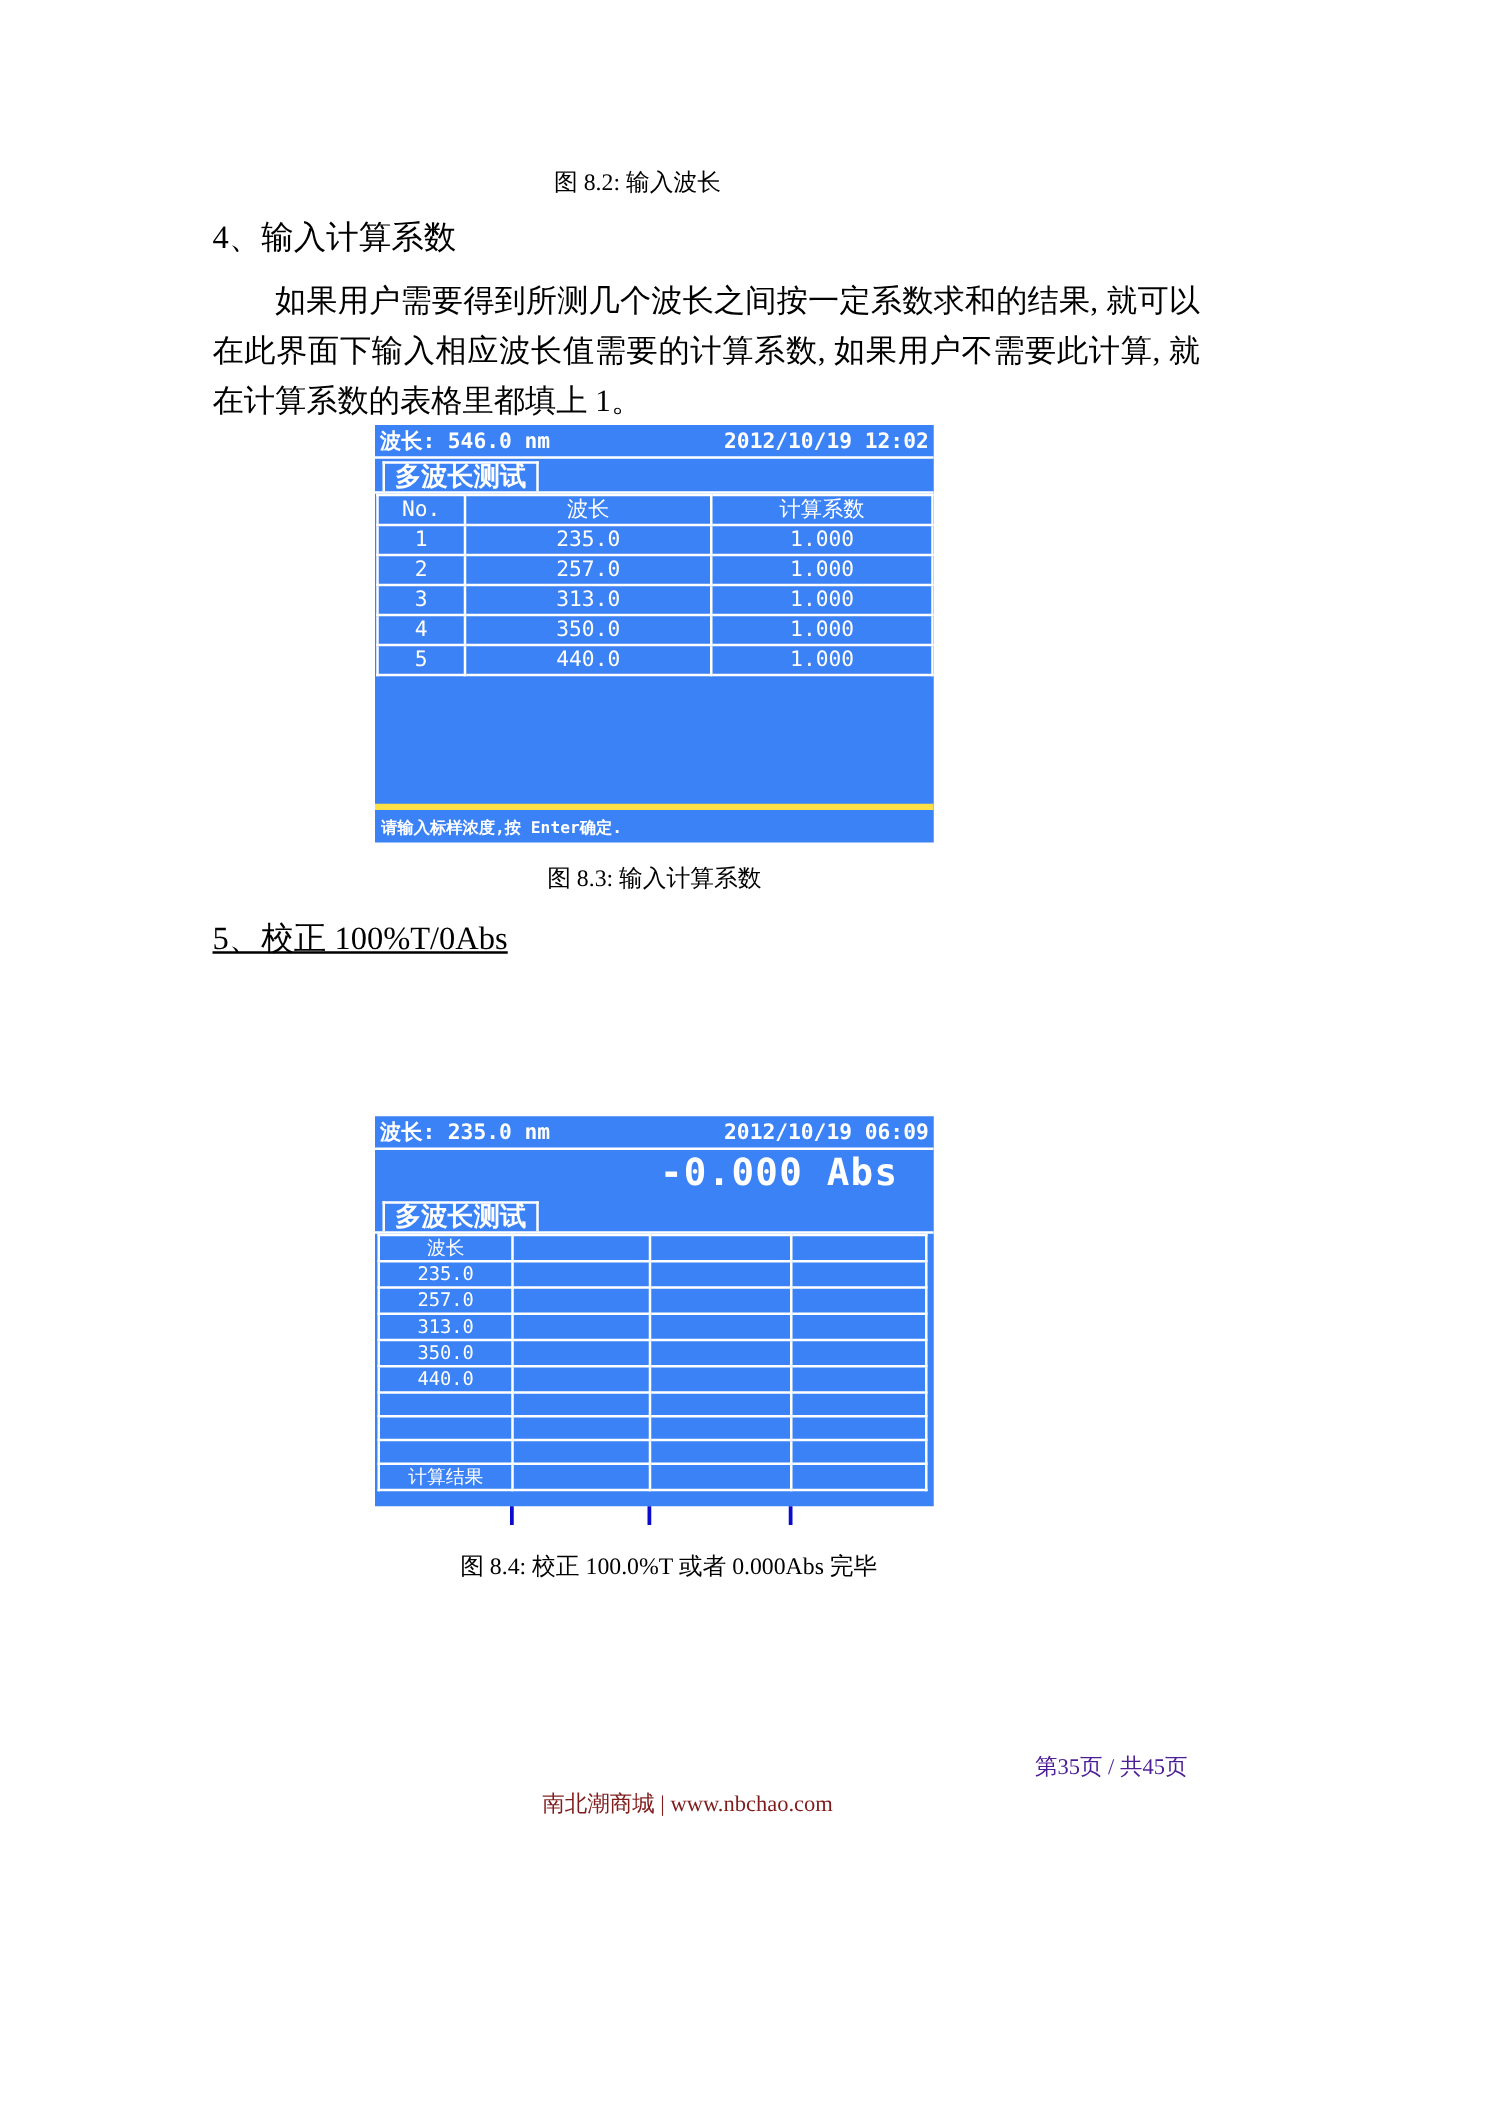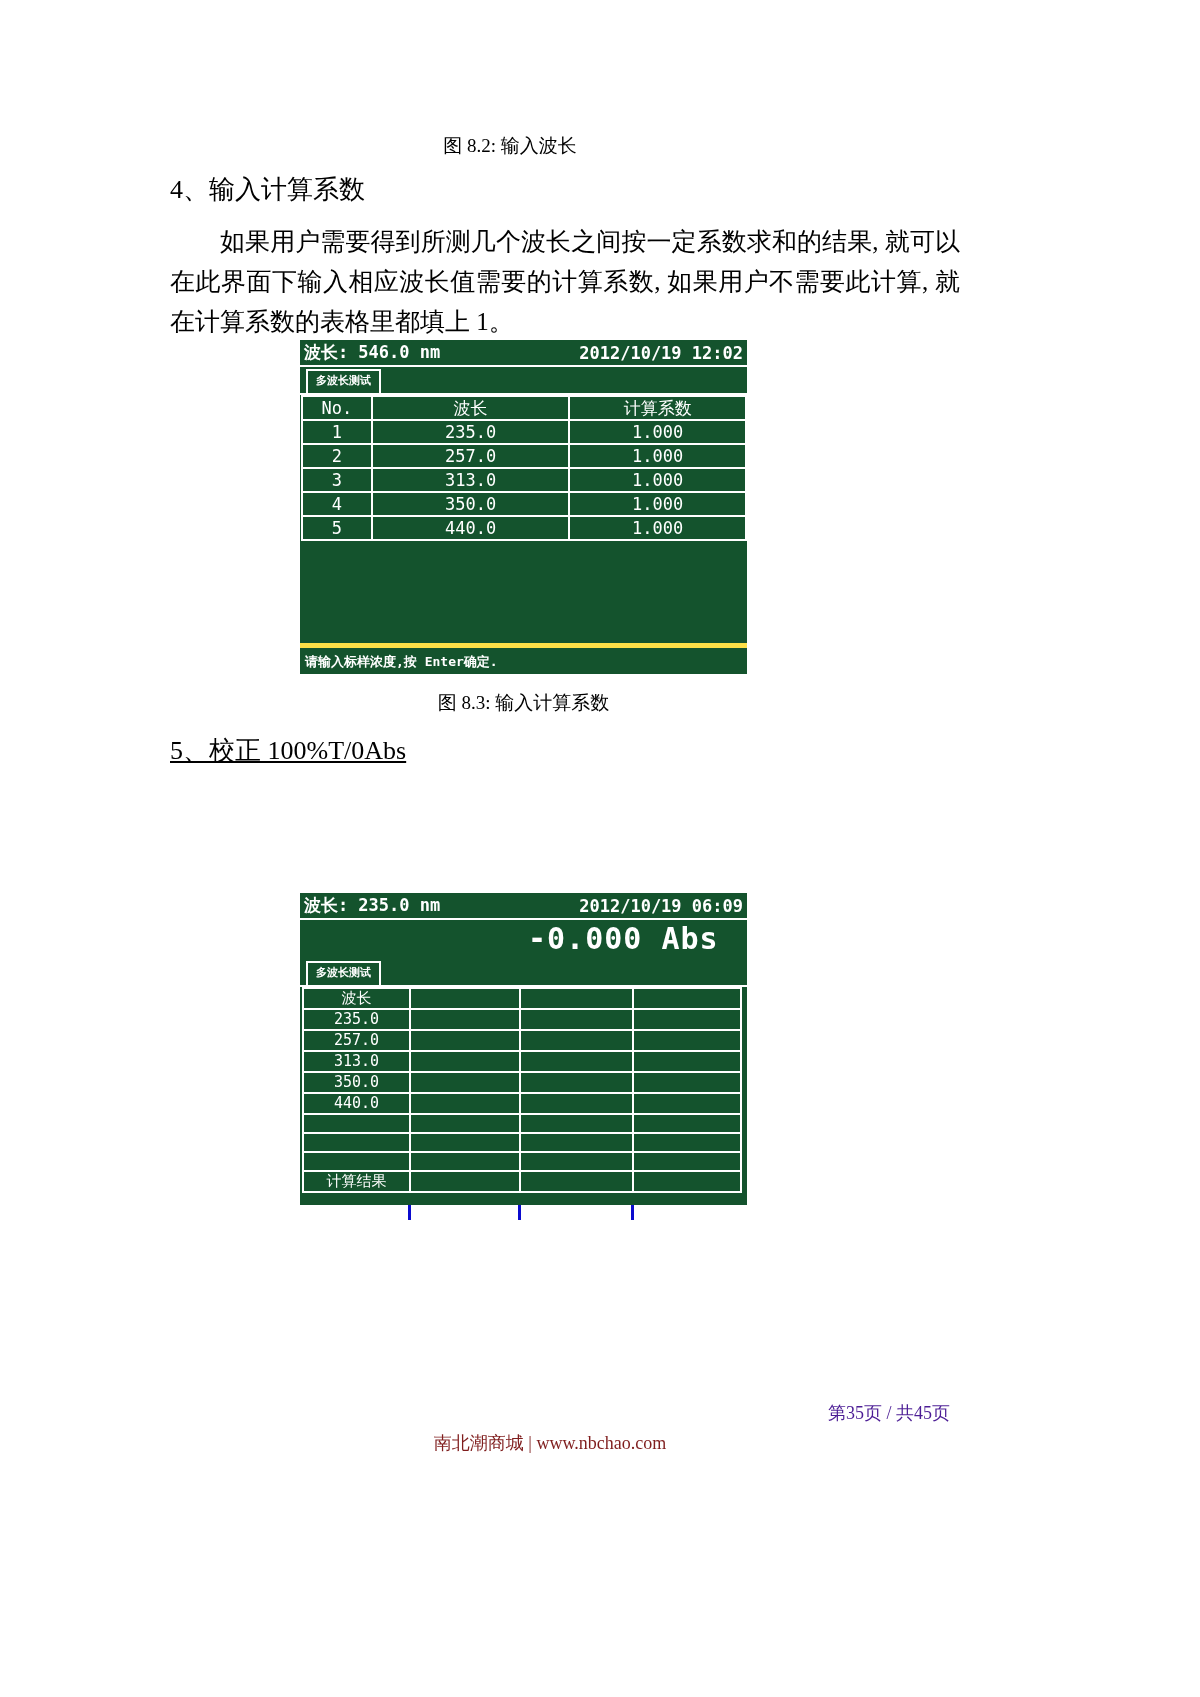--- a/index.html
+++ b/index.html
@@ -19,33 +19,33 @@
   .h-4 { top:172px; }
   .h-5 { top:733px;text-decoration:underline; }
 
   
   .para { position:absolute; left:170px; width:790px; font-size:25px; line-height:40px;
           text-align:justify; text-indent:2em; }
   .p-4 { top:222px; }
   .p-5 { top:782px; }
 
   
-  .screen { position:absolute; left:300px; width:447px; background:#14532d; color:#fff;
+  .screen { position:absolute; left:300px; width:447px; background:#3b82f6; color:#fff;
             font-family:"DejaVu Sans Mono","Liberation Mono",monospace; font-weight:bold;
             overflow:hidden; }
   .screen-1 { top:340px; height:334px; }
   .screen-2 { top:893px; height:312px; }
 
   .topbar { position:absolute; top:0; left:0; right:0; height:27px; display:flex;
             justify-content:space-between; align-items:center; padding:0 4px;
             font-size:17px; border-bottom:2px solid #fff; white-space:nowrap; }
   .topbar .wl-value { margin-left:10px; }
 
   .tab { position:absolute; left:6px; height:24px; line-height:20px; padding:0 8px;
-         font-size:11px; border:2px solid #fff; border-bottom:none; white-space:nowrap; }
+         font-size:21px; border:2px solid #fff; border-bottom:none; white-space:nowrap; }
   .screen-1 .tab { top:29px; }
   .screen-2 .tab { top:68px; }
   .tabline { position:absolute; left:0; right:0; height:0; border-top:2px solid #fff; }
   .screen-1 .tabline { top:53px; }
   .screen-2 .tabline { top:92px; }
 
   table.scr { position:absolute; border-collapse:collapse; table-layout:fixed; }
   table.scr th, table.scr td { border:2px solid #fff; text-align:center; padding:0;
           font-weight:normal; overflow:hidden; white-space:nowrap; }
 
@@ -223,17 +223,18 @@
           <td></td>
         </tr>
       </tbody>
     </table>
   </div>
 
   <div class="tick tick-1"></div>
   <div class="tick tick-2"></div>
   <div class="tick tick-3"></div>
 
+  <div class="caption cap-84">图 8.4: 校正 100.0%T 或者 0.000Abs 完毕</div>
 
   <div class="page-info">第35页 / 共45页</div>
   <div class="site-footer">南北潮商城 | www.nbchao.com</div>
 
 </div>
 
 </body></html>

